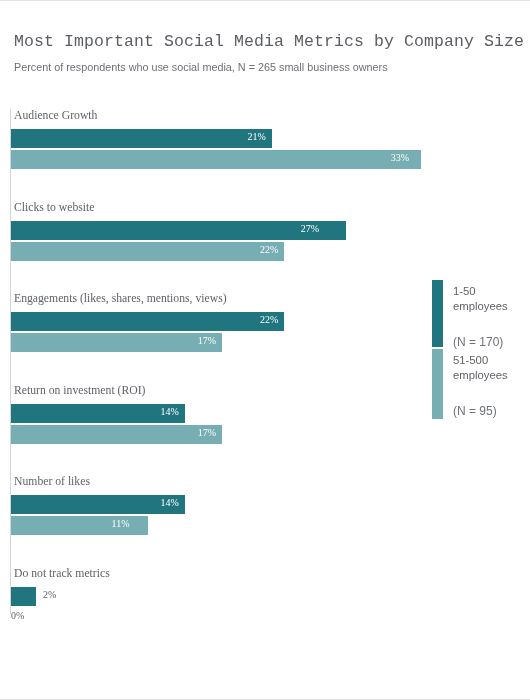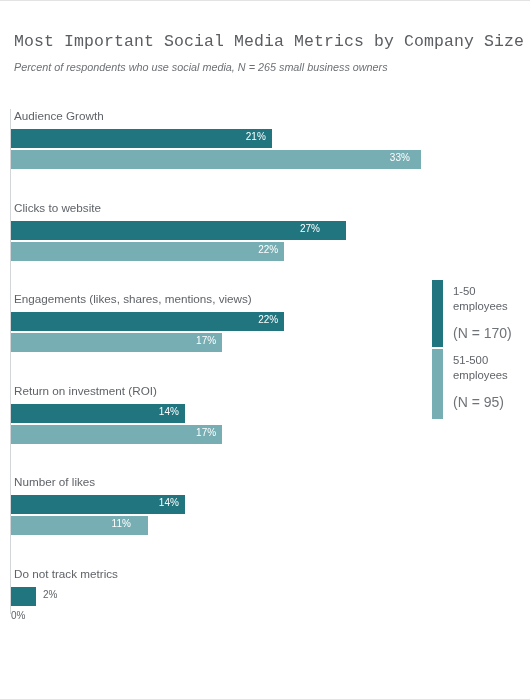--- a/index.html
+++ b/index.html
@@ -32,30 +32,30 @@
     color: #5a5d61;
     letter-spacing: 0.1px;
     white-space: nowrap;
     font-family: Liberation Mono, monospace;
   }
   #chart-subtitle {
     position: absolute;
     left: 14px;
     top: 60px;
     font-size: 10.8px;
-    font-style: italic;
     color: #6c7075;
     white-space: nowrap;
   }
   #plot-area {
     position: absolute;
     left: 0;
     top: 0;
     width: 478px;
     height: 700px;
+    font-family: Liberation Serif, serif;
   }
   #axis-line {
     position: absolute;
     left: 10px;
     top: 108px;
     width: 1px;
     height: 505px;
     background: #d3d6d8;
   }
   .bar-group {
@@ -119,23 +119,23 @@
     position: absolute;
     left: 21px;
     top: 4px;
     width: 78px;
     font-size: 11.3px;
     line-height: 15px;
     color: #5f6368;
   }
   .legend-n {
     display: block;
-    font-size: 14px;
+    font-size: 12px;
     color: #6e7378;
-    margin-top: 12px;
+    margin-top: 21px;
   }
   #chart-source {
     position: absolute;
     left: 14px;
     top: 652px;
     font-size: 10.3px;
     color: #76797d;
     white-space: nowrap;
   }
 </style>

